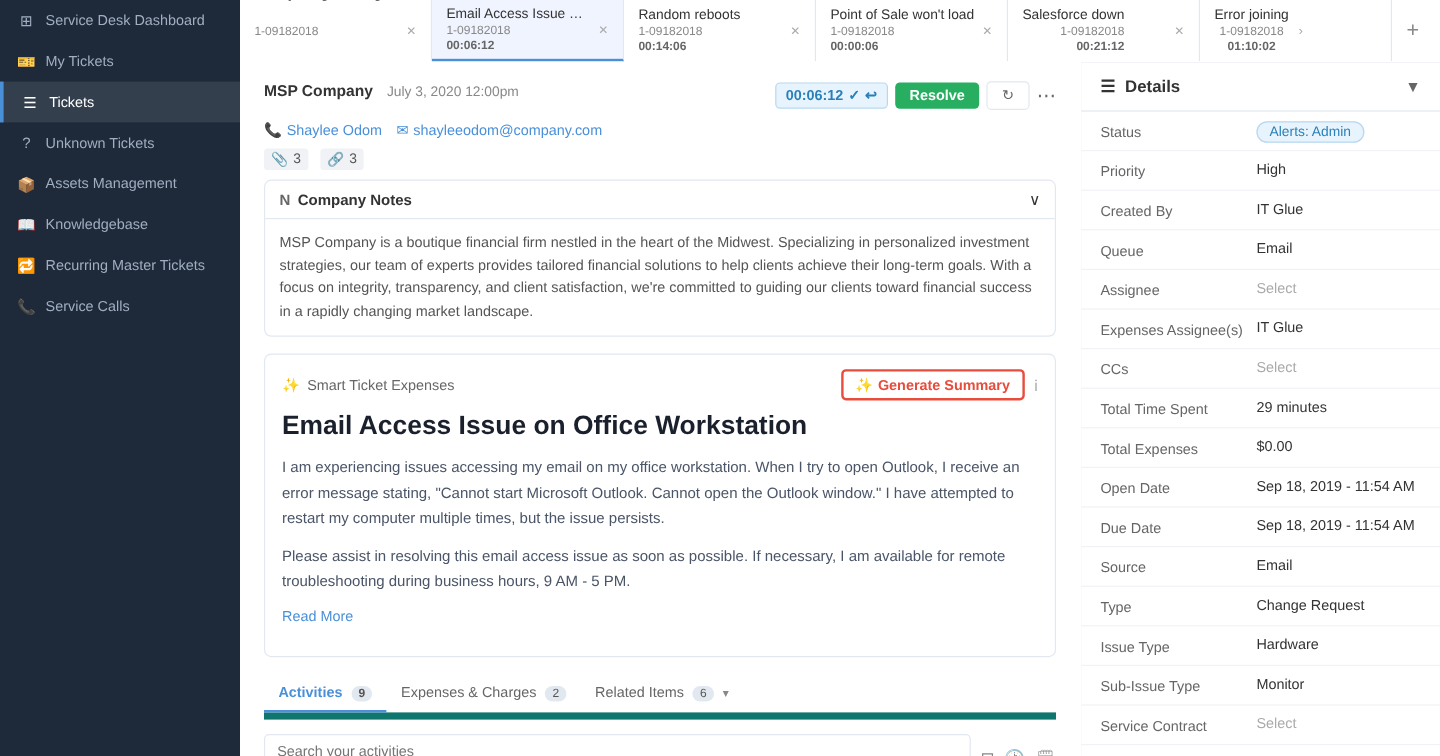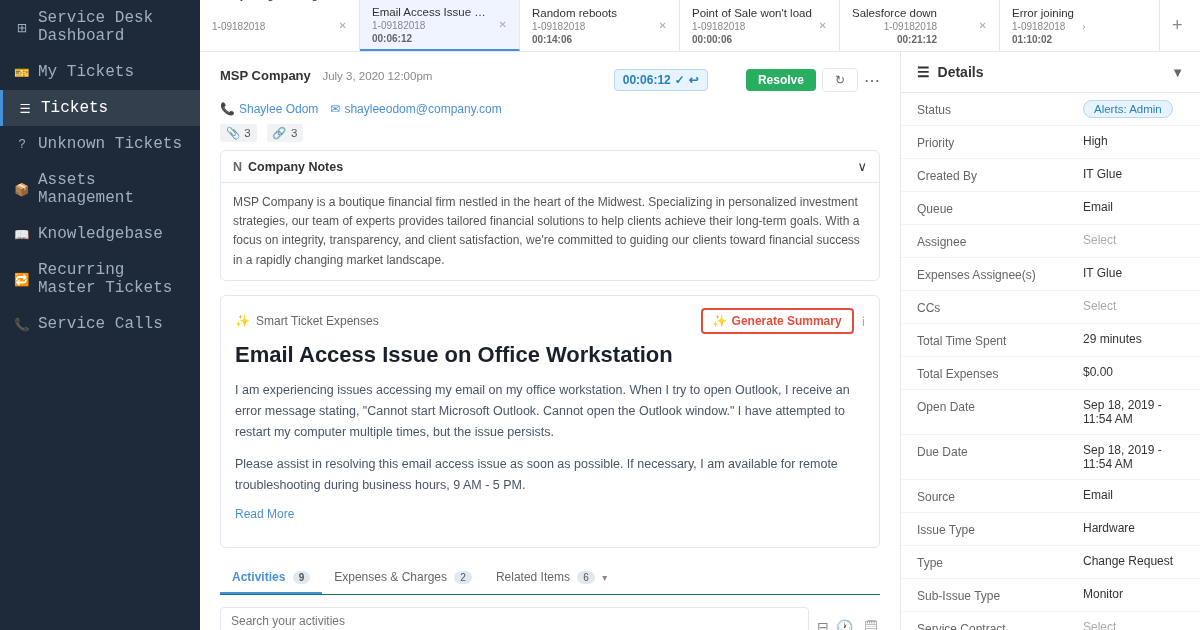--- a/index.html
+++ b/index.html
@@ -3,21 +3,21 @@
   <meta charset="utf-8">
   <style>
     * { box-sizing: border-box; margin: 0; padding: 0; }
     body { font-family: -apple-system, BlinkMacSystemFont, 'Segoe UI', sans-serif; font-size: 13px; background: #f5f6fa; color: #333; display: flex; height: 630px; overflow: hidden; }
 
     
     .sidebar { width: 200px; background: #1e2a3a; color: #a0aec0; display: flex; flex-direction: column; flex-shrink: 0; }
     .sidebar-item { display: flex; align-items: center; gap: 8px; padding: 9px 14px; cursor: pointer; font-size: 12.5px; }
     .sidebar-item.active { background: rgba(255,255,255,0.1); color: #fff; border-left: 3px solid #4a90d9; }
     .sidebar-icon { width: 16px; height: 16px; display: inline-flex; align-items: center; justify-content: center; flex-shrink: 0; }
-    .sidebar-label { font-size: 16px; font-family: Liberation Mono, monospace; }
+    .sidebar-label { font-size: 12px; }
 
     
     .main { flex: 1; display: flex; flex-direction: column; overflow: hidden; position: relative; }
 
     
     .tabs-bar { display: flex; background: #fff; border-bottom: 1px solid #e2e8f0; align-items: stretch; height: 52px; overflow-x: auto; flex-shrink: 0; }
     .tab { display: flex; align-items: center; gap: 6px; padding: 0 12px; border-right: 1px solid #e2e8f0; min-width: 160px; cursor: pointer; position: relative; flex-shrink: 0; }
     .tab.active { background: #f0f4ff; border-bottom: 2px solid #4a90d9; }
     .tab-title { font-size: 11.5px; font-weight: 500; color: #333; white-space: nowrap; overflow: hidden; text-overflow: ellipsis; max-width: 120px; }
     .tab-id { font-size: 10px; color: #888; }
@@ -31,21 +31,21 @@
     
     .ticket-body { flex: 1; overflow-y: auto; background: #fff; padding: 16px 20px; }
 
     
     .ticket-header { display: flex; align-items: flex-start; justify-content: space-between; margin-bottom: 10px; }
     .company-name { font-weight: 700; font-size: 13px; color: #333; }
     .ticket-date { font-size: 11.5px; color: #888; margin-left: 8px; }
     .header-actions { display: flex; align-items: center; gap: 6px; }
     .timer-badge { background: #e8f4fd; border: 1px solid #b8d8f0; border-radius: 4px; padding: 3px 8px; font-size: 12px; font-weight: 600; color: #2980b9; display: flex; align-items: center; gap: 4px; }
     .btn { padding: 4px 12px; border-radius: 4px; font-size: 12px; cursor: pointer; border: none; }
-    .btn-resolve { background: #27ae60; color: #fff; font-weight: 600; margin-left: 32px; }
+    .btn-resolve { background: #27ae60; color: #fff; font-weight: 600; }
     .btn-refresh { background: none; border: 1px solid #e2e8f0; color: #666; display: flex; align-items: center; }
     .btn-more { background: none; border: none; color: #666; cursor: pointer; font-size: 16px; }
 
     .contact-row { display: flex; align-items: center; gap: 12px; margin-bottom: 8px; }
     .contact-phone { color: #4a90d9; font-size: 12px; display: flex; align-items: center; gap: 4px; }
     .contact-email { color: #4a90d9; font-size: 12px; display: flex; align-items: center; gap: 4px; }
 
     .attachments-row { display: flex; align-items: center; gap: 10px; margin-bottom: 8px; }
     .attach-badge { display: flex; align-items: center; gap: 4px; font-size: 11.5px; color: #555; background: #f0f2f5; border-radius: 3px; padding: 2px 6px; }
 
@@ -56,32 +56,32 @@
 
     .smart-summary { border: 1px solid #e2e8f0; border-radius: 6px; padding: 12px 14px; margin-bottom: 14px; }
     .smart-summary-header { display: flex; align-items: center; justify-content: space-between; margin-bottom: 8px; }
     .smart-summary-label { display: flex; align-items: center; gap: 6px; font-size: 12px; color: #666; }
     .btn-generate { border: 2px solid #e74c3c; background: none; color: #e74c3c; border-radius: 4px; padding: 4px 10px; font-size: 12px; cursor: pointer; display: flex; align-items: center; gap: 4px; font-weight: 600; }
     .ticket-title { font-size: 22px; font-weight: 700; color: #1a202c; margin-bottom: 12px; }
     .ticket-description { font-size: 12.5px; color: #4a5568; line-height: 1.7; margin-bottom: 10px; }
     .read-more { color: #4a90d9; font-size: 12px; cursor: pointer; margin-bottom: 14px; display: inline-block; }
 
     
-    .activity-tabs { border-bottom: 1px solid #0f766e; display: flex; gap: 0; margin-bottom: 12px; text-align: center; }
+    .activity-tabs { border-bottom: 6px solid #0f766e; display: flex; gap: 0; margin-bottom: 12px; text-align: center; }
     .activity-tab { padding: 8px 12px; font-size: 12px; cursor: pointer; color: #666; border-bottom: 2px solid transparent; white-space: nowrap; }
     .activity-tab.active { color: #4a90d9; border-bottom: 2px solid #4a90d9; font-weight: 600; }
     .activity-badge { background: #e2e8f0; border-radius: 10px; padding: 1px 6px; font-size: 10px; color: #555; margin-left: 4px; }
 
     .search-activities { width: 100%; border: 1px solid #e2e8f0; border-radius: 4px; padding: 6px 10px; font-size: 12px; margin-bottom: 12px; outline: none; }
 
     
     .details-panel { width: 300px; background: #fff; border-left: 1px solid #e2e8f0; flex-shrink: 0; overflow-y: auto; }
     .details-header { display: flex; align-items: center; justify-content: space-between; padding: 12px 16px; border-bottom: 1px solid #e2e8f0; }
     .details-title { display: flex; align-items: center; gap: 8px; font-weight: 700; font-size: 14px; }
-    .details-row { display: flex; align-items: flex-start; padding: 8px 16px; border-bottom: 1px solid #f0f2f5; gap: 36px; }
+    .details-row { display: flex; align-items: flex-start; padding: 8px 16px; border-bottom: 1px solid #f0f2f5; }
     .details-label { width: 130px; font-size: 12px; color: #666; flex-shrink: 0; padding-top: 2px; }
     .details-value { font-size: 12px; color: #333; flex: 1; }
     .details-value.muted { color: #aaa; }
     .status-badge { background: #e8f4fd; color: #2980b9; border: 1px solid #b8d8f0; border-radius: 12px; padding: 2px 10px; font-size: 11.5px; font-weight: 500; }
     .filter-icon { color: #888; cursor: pointer; font-size: 14px; }
   </style>
 </head>
 <body>
 
 <div class="sidebar">
@@ -156,21 +156,21 @@
     </div>
     <div class="tab">
       <div style="display:flex;flex-direction:column;gap:2px;min-width:0;text-align:right;">
         <span class="tab-title">Salesforce down</span>
         <span class="tab-id">1-09182018</span>
         <span class="tab-time">00:21:12</span>
       </div>
       <span class="tab-close">✕</span>
     </div>
     <div class="tab">
-      <div style="display:flex;flex-direction:column;gap:2px;min-width:0;">
+      <div style="display:flex;flex-direction:column;gap:2px;min-width:0;align-items:center;">
         <span class="tab-title">Error joining</span>
         <span class="tab-id">1-09182018</span>
         <span class="tab-time">01:10:02</span>
       </div>
       <span style="font-size:11px;color:#aaa;margin-left:2px;">›</span>
     </div>
     <div class="tab-add">+</div>
   </div>
 
   <div class="content-area">
@@ -326,28 +326,28 @@
           </div>
           <div class="details-row">
             <div class="details-label">Due Date</div>
             <div class="details-value">Sep 18, 2019 - 11:54 AM</div>
           </div>
           <div class="details-row">
             <div class="details-label">Source</div>
             <div class="details-value">Email</div>
           </div>
           <div class="details-row">
+            <div class="details-label">Type</div>
+            <div class="details-value">Change Request</div>
+          </div>
+          <div class="details-row">
             <div class="details-label">Issue Type</div>
             <div class="details-value">Hardware</div>
           </div>
           <div class="details-row">
-            <div class="details-label">Type</div>
-            <div class="details-value">Change Request</div>
-          </div>
-          <div class="details-row">
             <div class="details-label">Sub-Issue Type</div>
             <div class="details-value">Monitor</div>
           </div>
           <div class="details-row">
             <div class="details-label">Service Contract</div>
             <div class="details-value muted">Select</div>
           </div>
         </div>
     </div>
 

